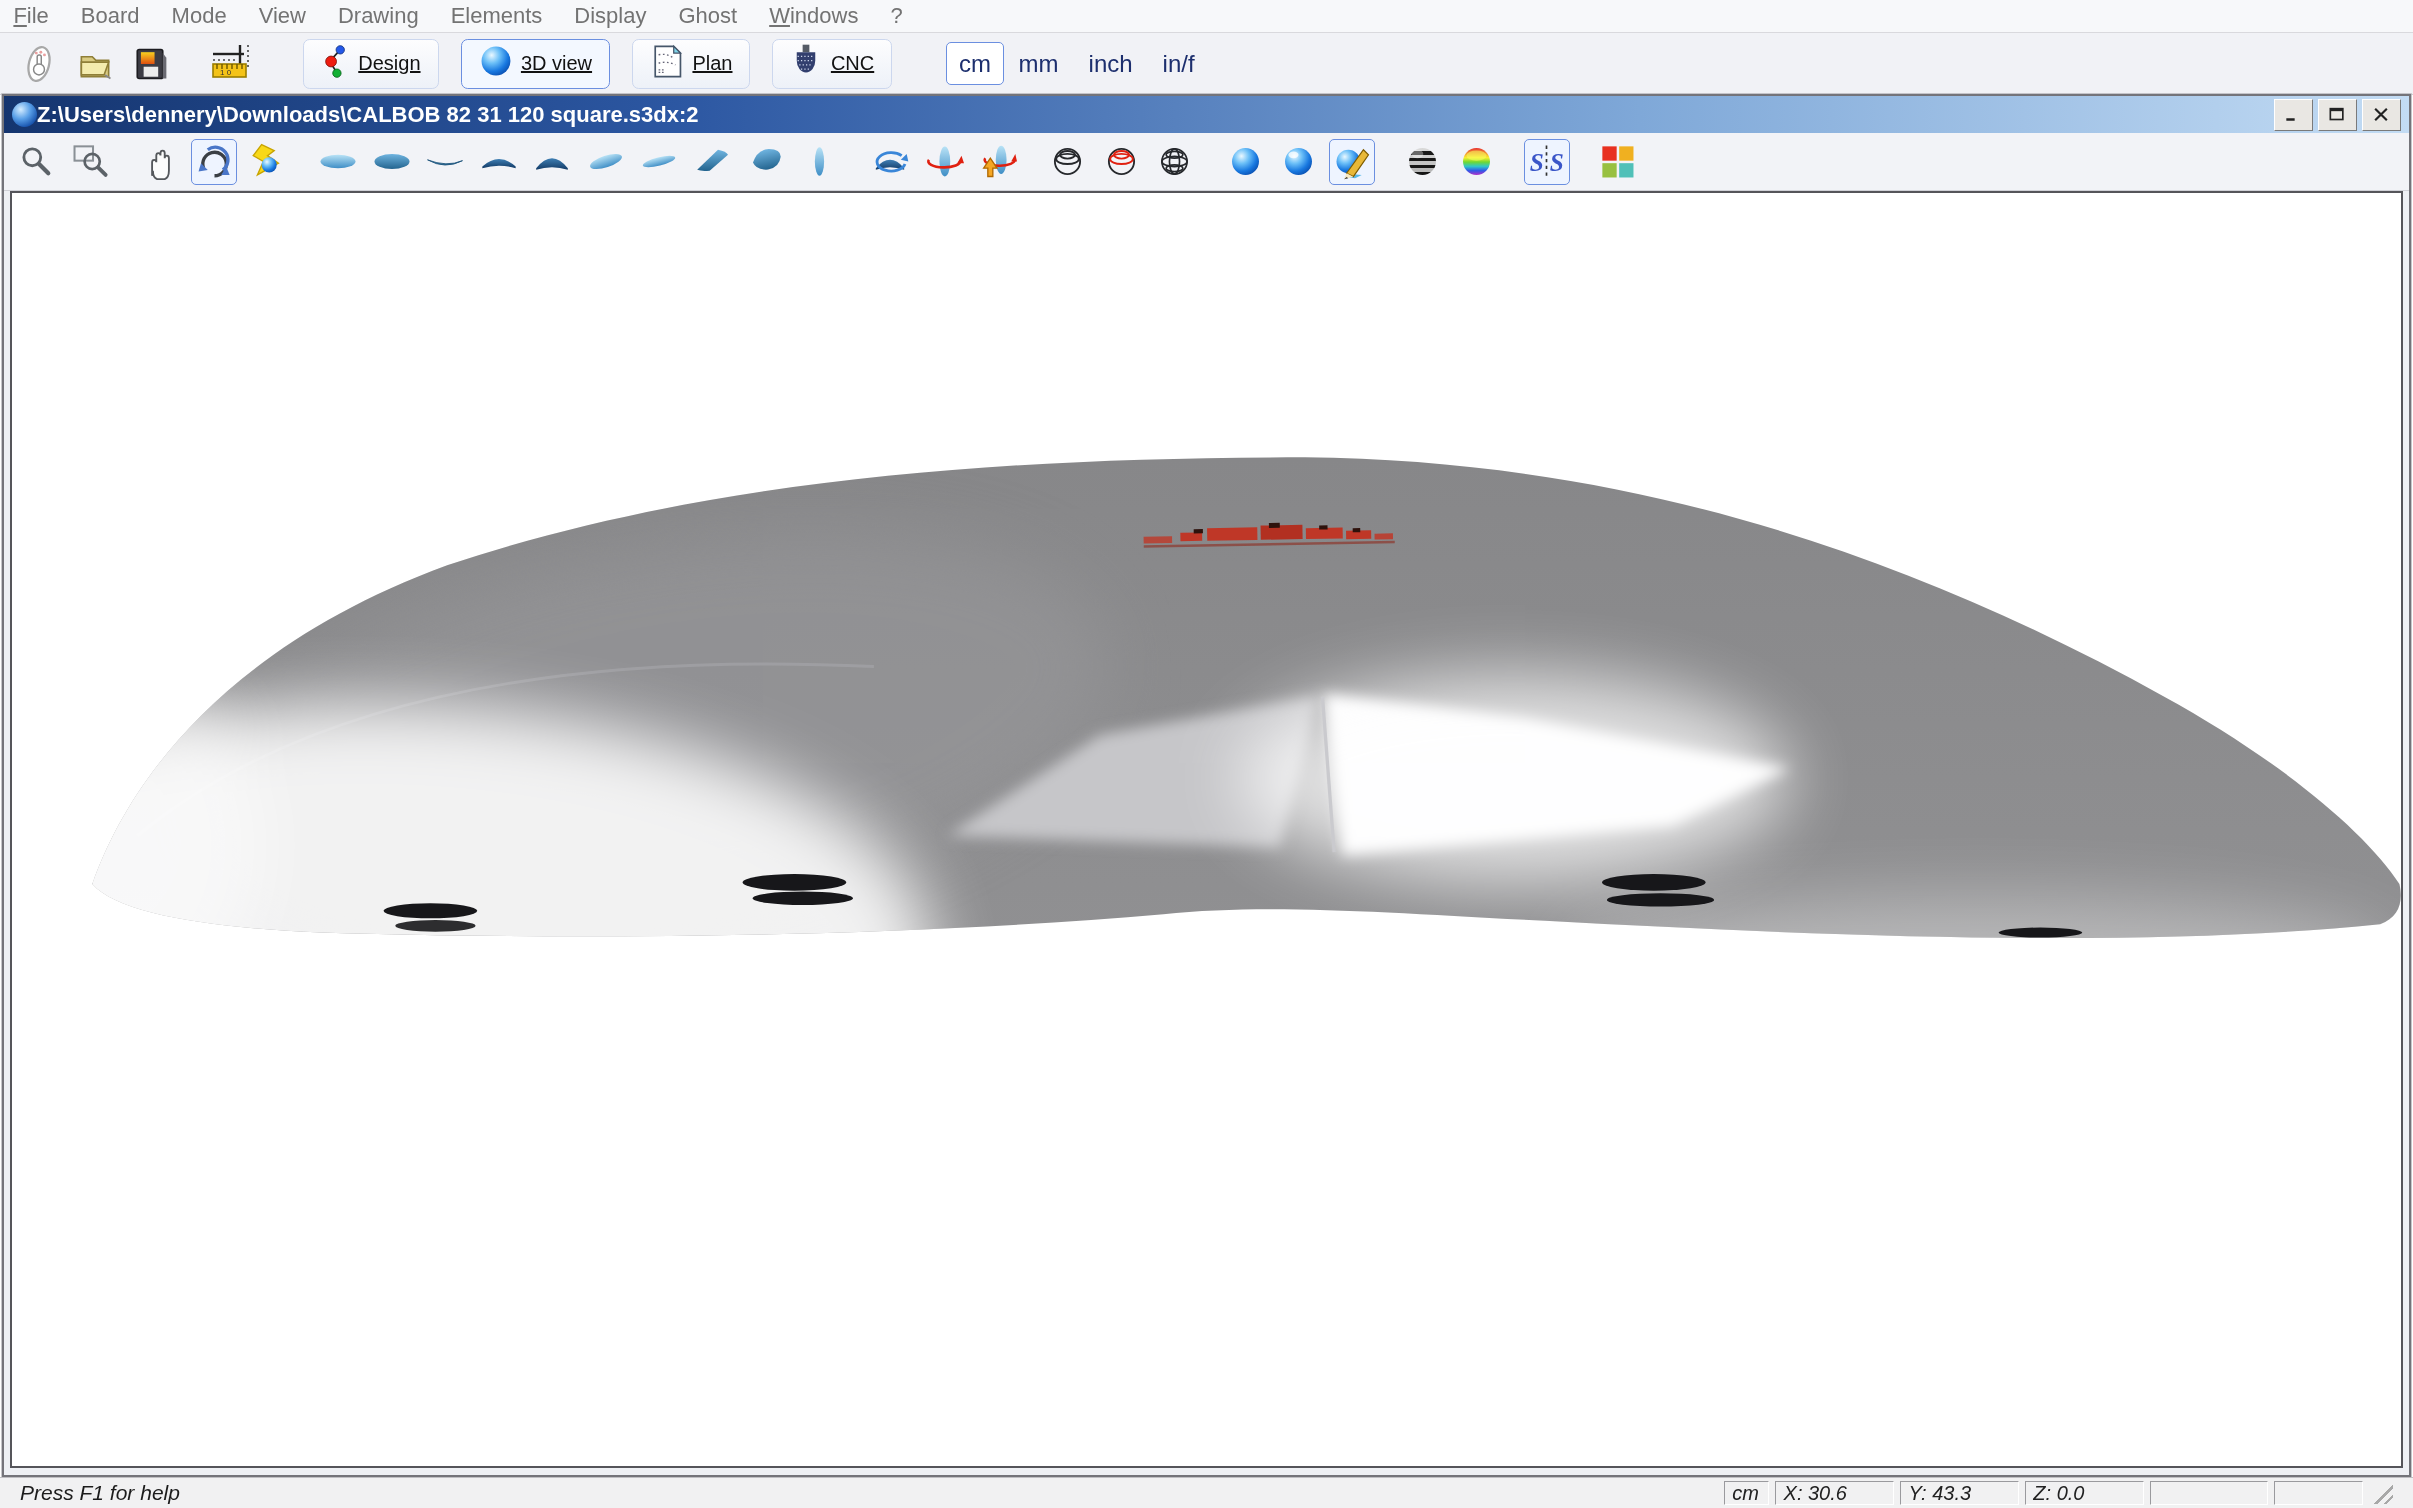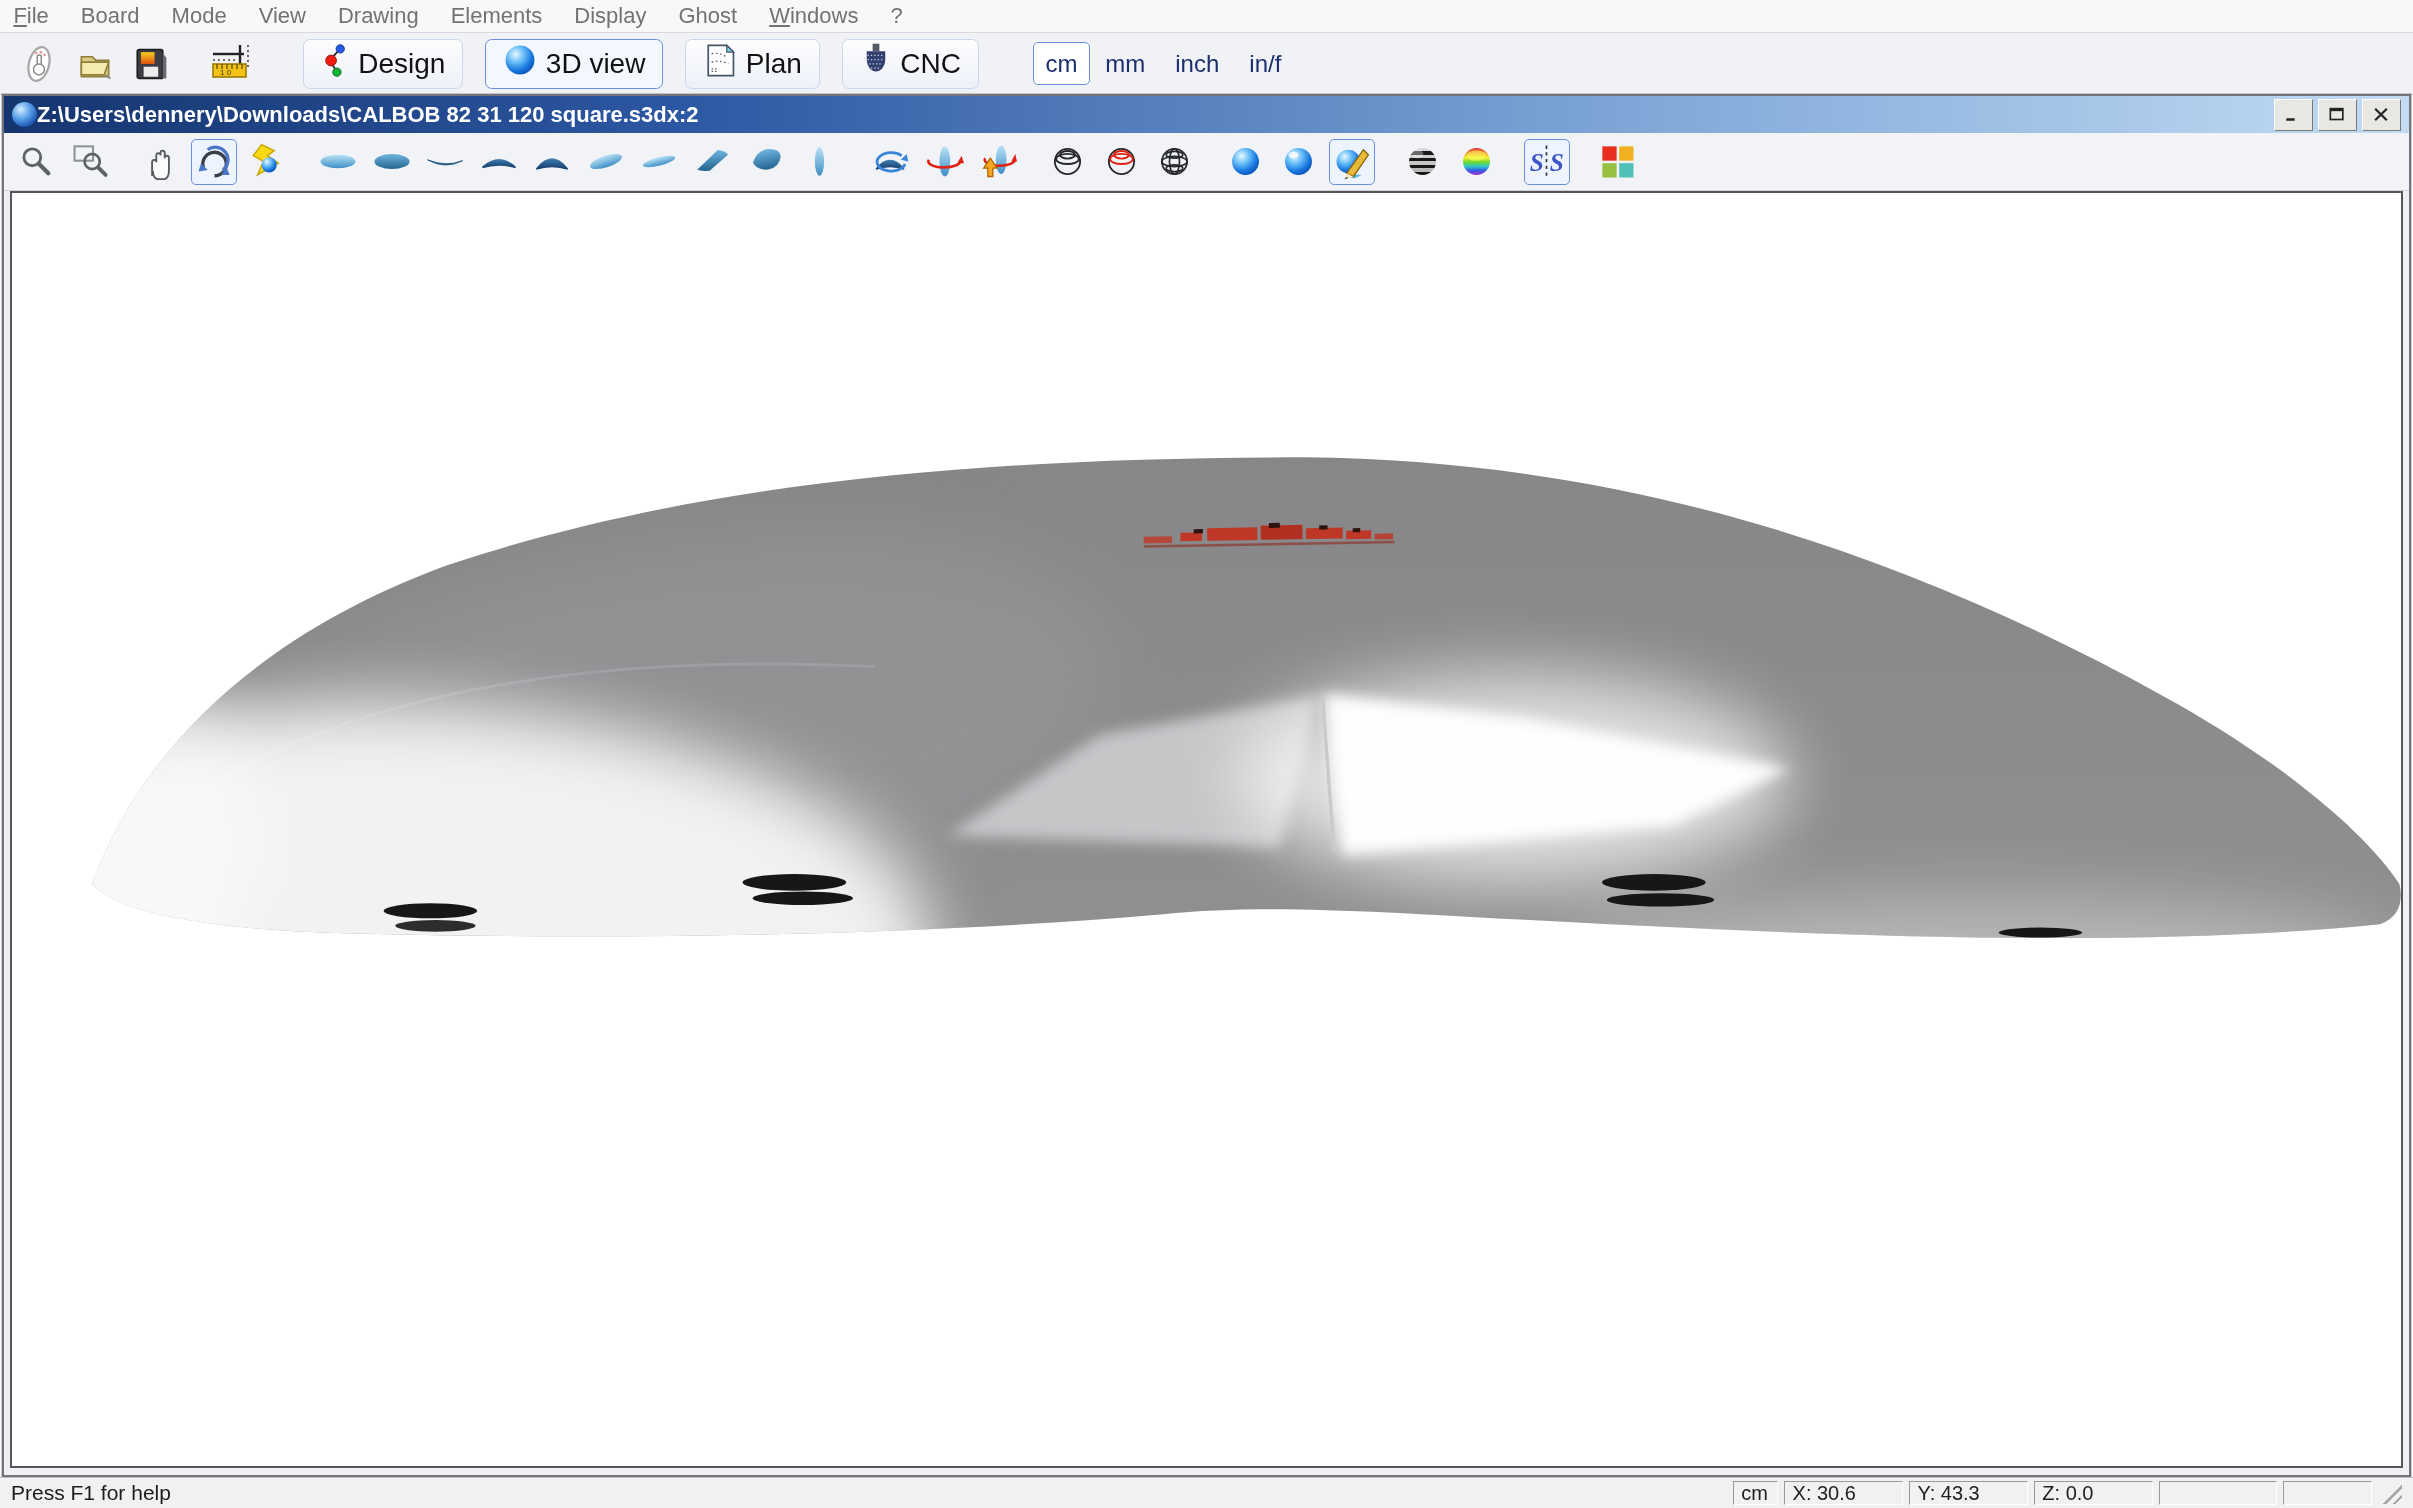--- a/index.html
+++ b/index.html
@@ -18,21 +18,21 @@
   
   .toolbar1{
     height:61px;background:#f1f2f6;display:flex;align-items:center;
     border-bottom:0.8px solid #cfd0d6;
   }
   .t1icon{width:49px;height:49px;display:flex;align-items:center;justify-content:flex-end;}
   .btn{
     height:50px;border-radius:6.7px;border:1.7px solid #ccd7ee;
     background:linear-gradient(#fdfdfe,#edf1f8);
     display:flex;align-items:center;gap:8.4px;padding:0 17px;
-    font-size:28px;color:#121212;margin-left:22px;white-space:nowrap;
+    font-size:20px;color:#121212;margin-left:22px;white-space:nowrap;text-decoration:underline;
   }
   .btn.selected{border-color:#6b8fe0;background:#f3f8ff;}
   .units{display:flex;align-items:center;margin-left:54px;}
   .unit{font-size:24px;color:#1d2f6e;padding:0 15px;white-space:nowrap;}
   .unit.selected{border:1.7px solid #6b8fe0;border-radius:5px;background:#ffffff;padding:6.7px 11.7px;}
   
   .docwin{
     position:absolute;top:94px;left:1.7px;right:1.7px;bottom:31px;
     border:2.5px solid #74747a;box-shadow:0 0 0 0.8px #b9b9bd;
     background:#eef0f4;display:flex;flex-direction:column;
@@ -68,21 +68,21 @@
   
   .vpwrap{
     flex:1;margin:0 6.7px 6.7px 6.7px;border:2.5px solid #55555a;background:#ffffff;
     position:relative;overflow:hidden;
   }
   .vpwrap svg{display:block;width:100%;height:100%;}
   
   .statusbar{
     position:absolute;left:0;right:0;bottom:0;height:30px;background:#f1f1f2;
     border-top:0.8px solid #bfbfc3;display:flex;align-items:center;
-    font-size:21px;color:#1c1c1c;padding:0 11px;
+    font-size:21px;color:#1c1c1c;padding:0 20px;font-style:italic;
   }
   .shelp{flex:0 0 auto;}
   .sspacer{flex:1;}
   .sfield{
     height:22.6px;border:0.8px solid #9a9a9e;border-bottom-color:#ffffff;border-right-color:#ffffff;
     margin-left:5.9px;display:flex;align-items:center;padding:0 7.5px;white-space:nowrap;
     font-size:20px;color:#222;
   }
   .grip{
     width:22px;height:22px;margin-left:8.4px;

